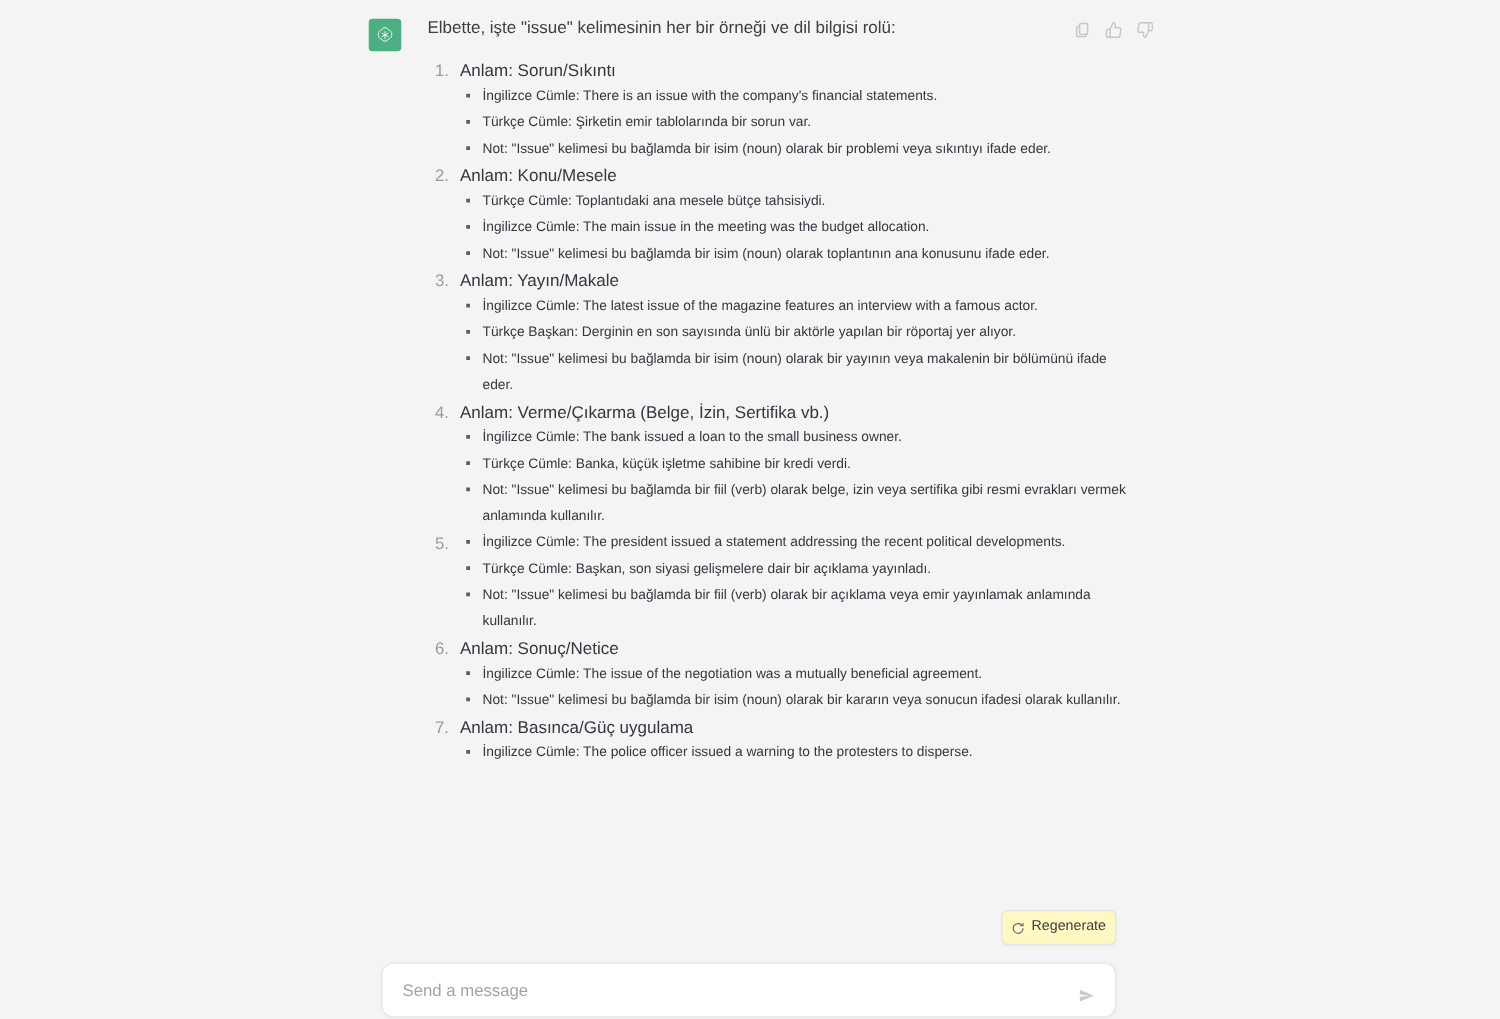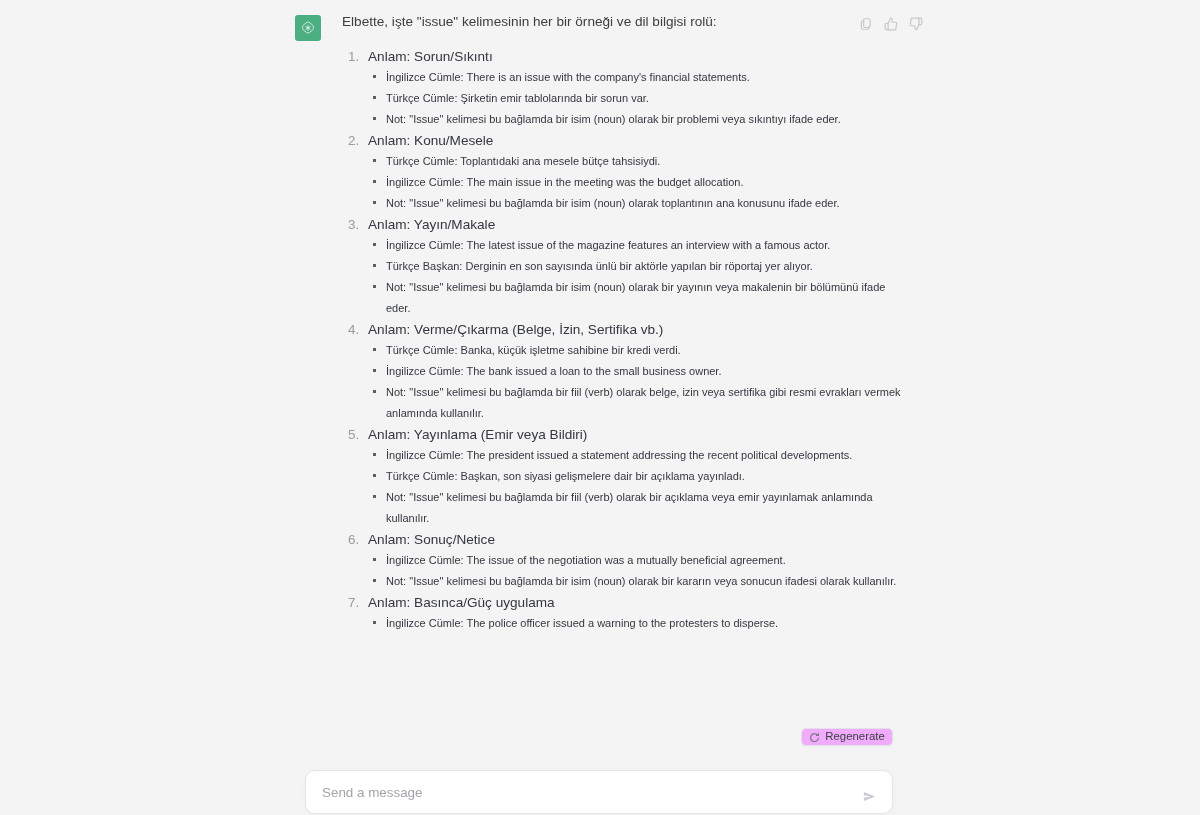--- a/index.html
+++ b/index.html
@@ -159,22 +159,22 @@
     background: linear-gradient(to bottom, rgba(244,244,244,0) 0%, rgba(244,244,244,0.85) 45%, #f4f4f4 100%);
     pointer-events: none;
   }
 
   
   .regenerate-btn {
     position: absolute;
     left: 801px;
     top: 728px;
     width: 92px;
-    height: 18px;
-    background: #f0abfc;
+    height: 28px;
+    background: #fef9c3;
     border: 1px solid #e3e3e5;
     border-radius: 5px;
     display: flex;
     align-items: center;
     justify-content: center;
     gap: 5px;
     cursor: pointer;
     box-shadow: 0 1px 2px rgba(0,0,0,0.03);
   }
   .regenerate-btn .label {
@@ -275,28 +275,27 @@
               <ul class="details">
                 <li>İngilizce Cümle: The latest issue of the magazine features an interview with a famous actor.</li>
                 <li>Türkçe Başkan: Derginin en son sayısında ünlü bir aktörle yapılan bir röportaj yer alıyor.</li>
                 <li>Not: "Issue" kelimesi bu bağlamda bir isim (noun) olarak bir yayının veya makalenin bir bölümünü ifade eder.</li>
               </ul>
             </li>
 
             <li>
               <div class="sense-title">Anlam: Verme/Çıkarma (Belge, İzin, Sertifika vb.)</div>
               <ul class="details">
+                <li>İngilizce Cümle: The bank issued a loan to the small business owner.</li>
                 <li>Türkçe Cümle: Banka, küçük işletme sahibine bir kredi verdi.</li>
-                <li>İngilizce Cümle: The bank issued a loan to the small business owner.</li>
                 <li>Not: "Issue" kelimesi bu bağlamda bir fiil (verb) olarak belge, izin veya sertifika gibi resmi evrakları vermek anlamında kullanılır.</li>
               </ul>
             </li>
 
             <li>
-              <div class="sense-title">Anlam: Yayınlama (Emir veya Bildiri)</div>
               <ul class="details">
                 <li>İngilizce Cümle: The president issued a statement addressing the recent political developments.</li>
                 <li>Türkçe Cümle: Başkan, son siyasi gelişmelere dair bir açıklama yayınladı.</li>
                 <li>Not: "Issue" kelimesi bu bağlamda bir fiil (verb) olarak bir açıklama veya emir yayınlamak anlamında kullanılır.</li>
               </ul>
             </li>
 
             <li>
               <div class="sense-title">Anlam: Sonuç/Netice</div>
               <ul class="details">

